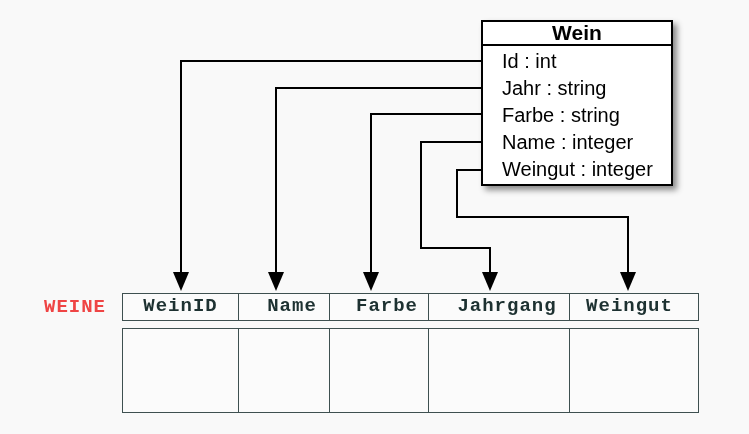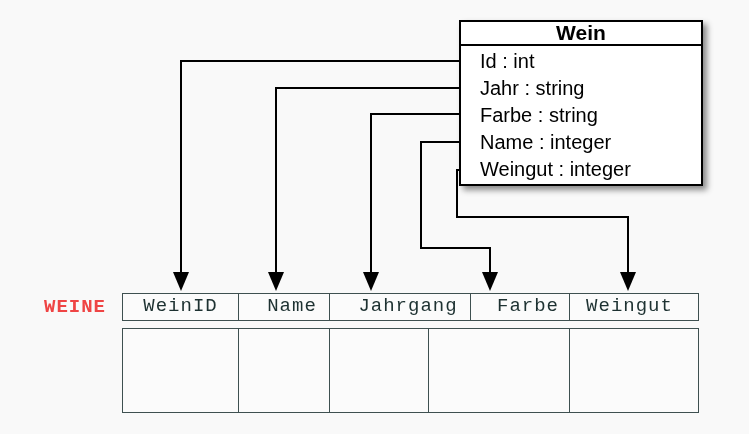--- a/index.html
+++ b/index.html
@@ -29,23 +29,23 @@
     stroke-width: 2;
   }
   #connectors polygon {
     fill: #000;
     stroke: none;
   }
 
   
   .uml-box {
     position: absolute;
-    left: 459px;
+    left: 481px;
     top: 20px;
-    width: 244px;
+    width: 192px;
     height: 166px;
     background: #ffffff;
     border: 2px solid #000;
     box-sizing: border-box;
     box-shadow: 4px 4px 6px rgba(0,0,0,0.45);
     z-index: 2;
   }
   .uml-title {
     height: 22px;
     line-height: 22px;
@@ -93,21 +93,21 @@
     display: flex;
     z-index: 2;
   }
   .tbl-header { top: 293px; height: 28px; }
   .tbl-body   { top: 328px; height: 85px; }
   .tbl-cell {
     flex: 0 0 auto;
     box-sizing: border-box;
     text-align: center;
     font-family: "Liberation Mono", "DejaVu Sans Mono", monospace;
-    font-weight: normal;
+    font-weight: bold;
     font-size: 19px;
     letter-spacing: 1px;
     color: #1d3131;
     line-height: 25px;
     overflow: hidden;
   }
   .tbl-cell + .tbl-cell { border-left: 1.5px solid #3e5050; padding-left: 16px; }
   .w0 { width: 115px; }
   .w1 { width: 91px; }
   .w2 { width: 99px; }
@@ -142,22 +142,22 @@
       <div class="uml-attr">Name : integer</div>
       <div class="uml-attr">Weingut : integer</div>
     </div>
   </div>
 
   <div class="tbl-label">WEINE</div>
 
   <div class="tbl-header">
     <div class="tbl-cell w0">WeinID</div>
     <div class="tbl-cell w1">Name</div>
+    <div class="tbl-cell w2">Farbe</div>
     <div class="tbl-cell w3">Jahrgang</div>
-    <div class="tbl-cell w2">Farbe</div>
     <div class="tbl-cell w4">Weingut</div>
   </div>
 
   <div class="tbl-body">
     <div class="tbl-cell w0"></div>
     <div class="tbl-cell w1"></div>
     <div class="tbl-cell w2"></div>
     <div class="tbl-cell w3"></div>
     <div class="tbl-cell w4"></div>
   </div>

